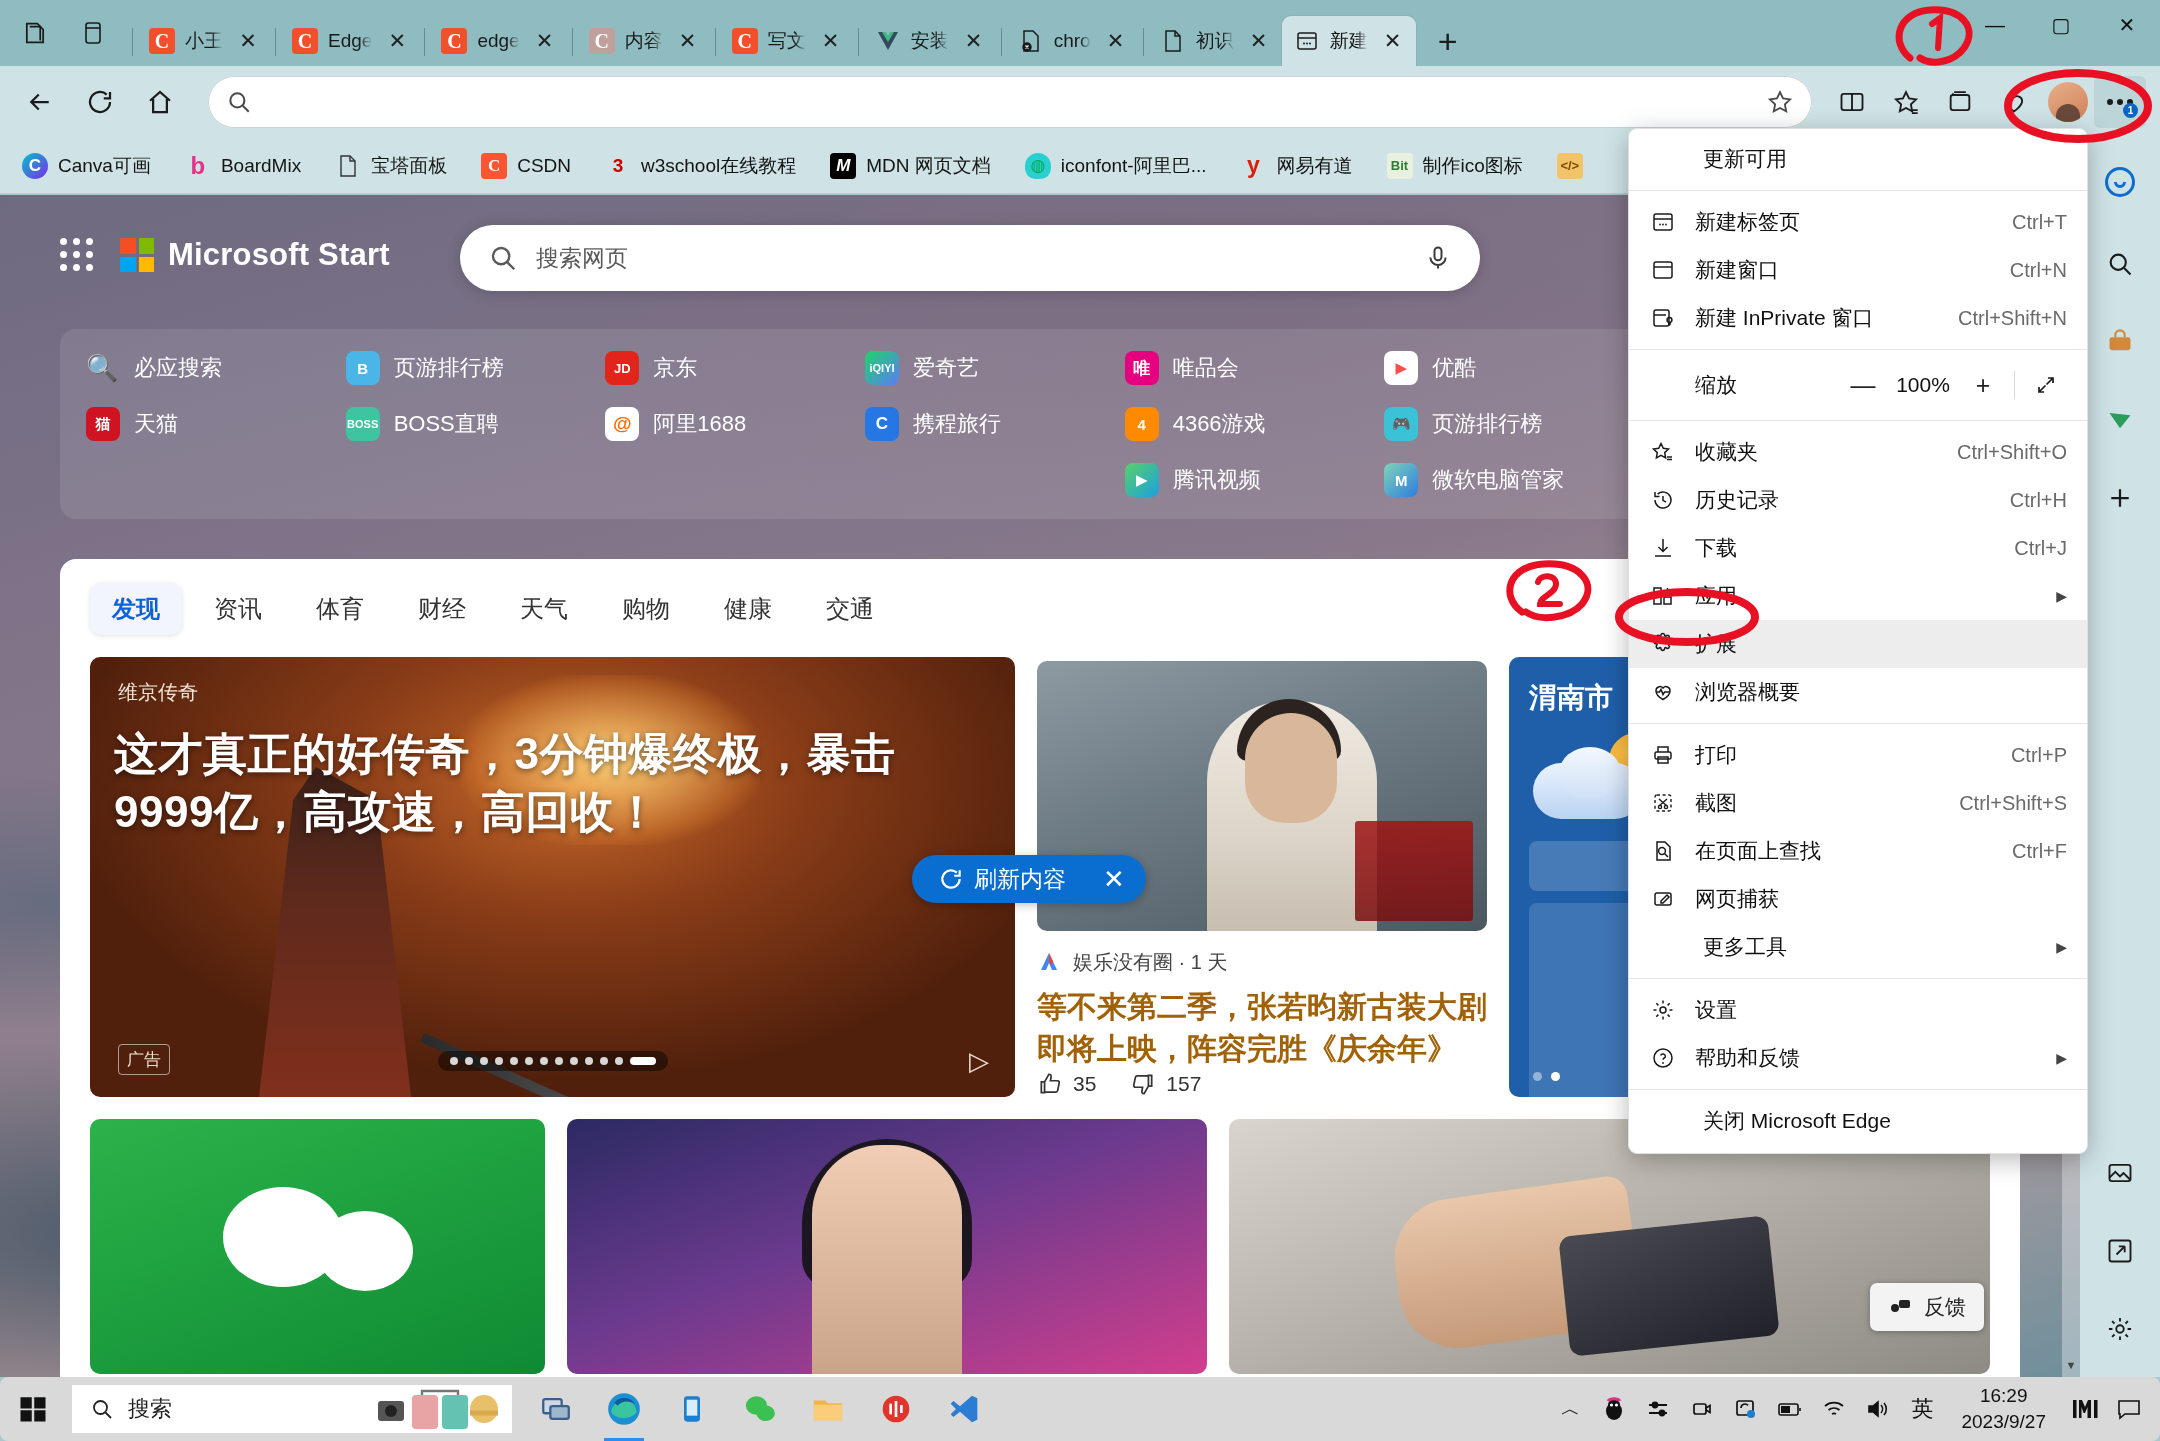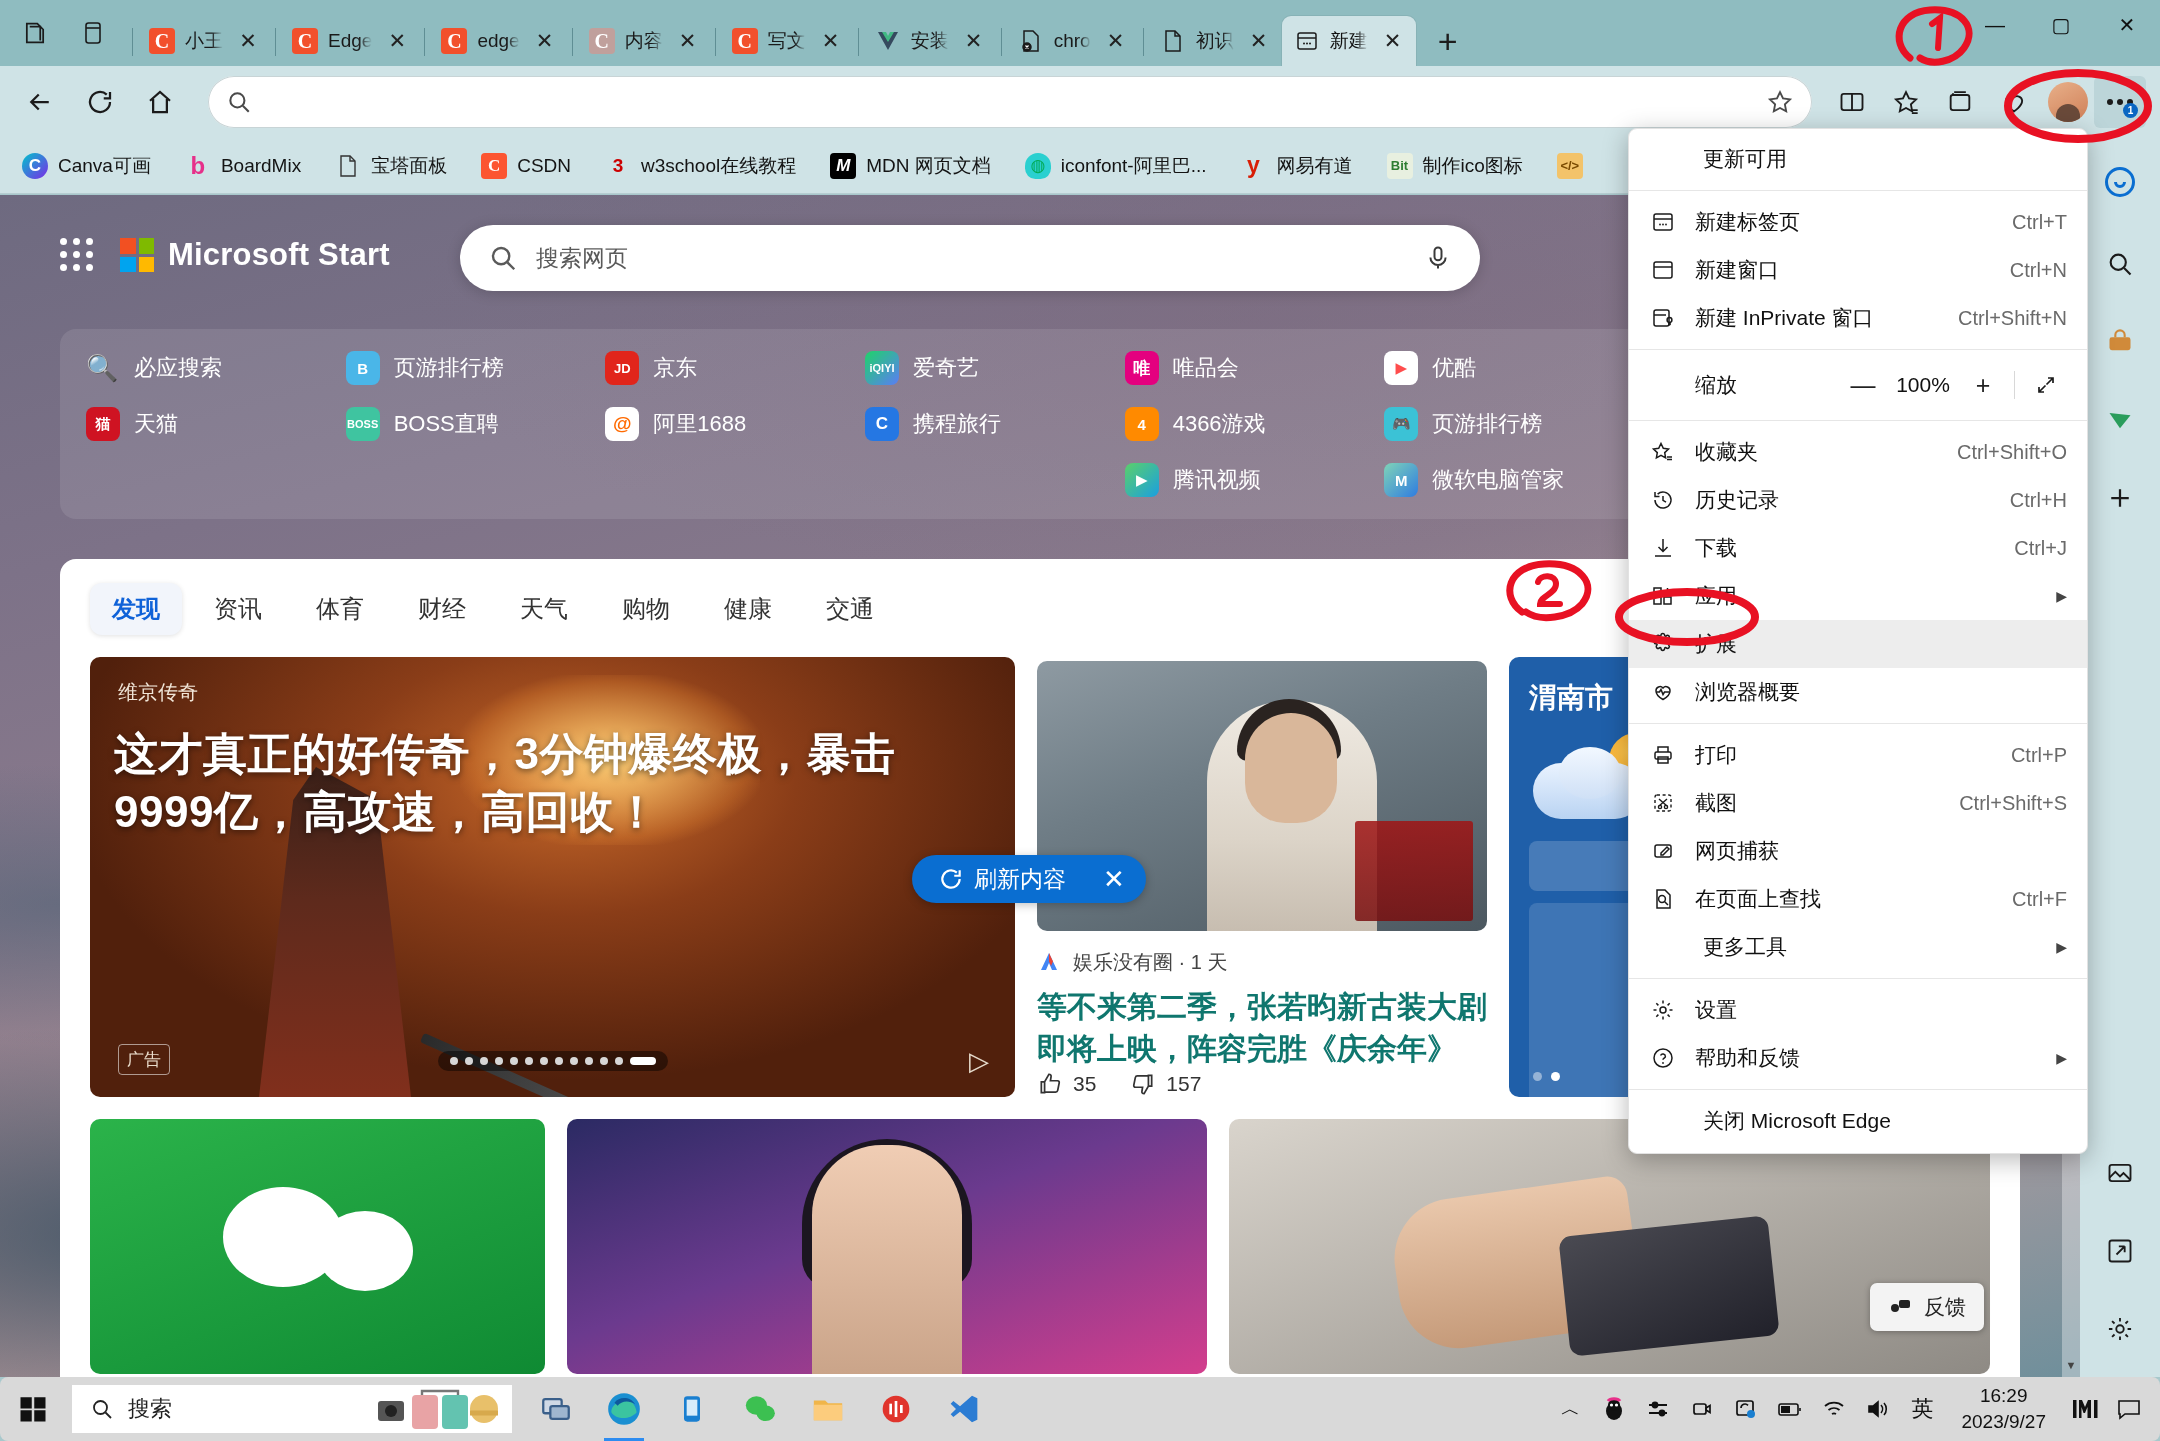--- a/index.html
+++ b/index.html
@@ -209,21 +209,21 @@
     position:absolute; right: 146px; top: 38px; width: 104px; height: 62px;
     background: #2a2320; border-radius: 52px 52px 10px 10px;
   }
   .card-news .thumb .stamp {
     position:absolute; right: 14px; bottom: 10px; width: 118px; height: 100px;
     background: linear-gradient(180deg, rgba(160,20,20,.85), rgba(120,15,15,.85));
     border-radius: 3px;
   }
   .src-line { display: flex; align-items: center; gap: 12px; margin: 18px 0 10px 0; font-size: 20px; color: #444; }
   .src-line .slogo { width: 24px; height: 24px; }
-  .news-title { font-size: 30px; line-height: 1.42; font-weight: bold; color: #0f766e; }
+  .news-title { font-size: 30px; line-height: 1.42; font-weight: bold; color: #a16207; }
   .react { display: flex; align-items: center; gap: 34px; font-size: 21px; color: #333; }
   .react span { display: flex; align-items: center; gap: 10px; }
 
   .weather {
     width: 395px; background: #1f5fa9; border-radius: 10px; padding: 22px 20px;
     color: #fff; height: 440px; position: relative; overflow: hidden;
   }
   .weather .wtop { display: flex; align-items: center; gap: 14px; font-size: 28px; font-weight: bold; }
   .weather .wbig {
     display: flex; align-items: flex-start; justify-content: space-between; margin-top: 16px;
@@ -1013,37 +1013,37 @@
             <path d="M8 8l8 7M16 8l-8 7"></path>
           </svg>
       </span>
       <span class="mlabel">截图</span>
       <span class="mkey">Ctrl+Shift+S</span>
     </div>
 
     <div class="mi">
       <span class="micon">
         <svg width="24" height="24" viewBox="0 0 24 24" fill="none" stroke="#1b1b1b" stroke-width="1.5">
-          <path d="M4 8a2 2 0 0 1 2-2h12a2 2 0 0 1 2 2v8a2 2 0 0 1-2 2H6a2 2 0 0 1-2-2z"></path>
-          <path d="M10 14l6-6 2 2-6 6h-2z"></path>
-          </svg>
-      </span>
-      <span class="mlabel">网页捕获</span>
-    </div>
-
-    <div class="mi">
-      <span class="micon">
-        <svg width="24" height="24" viewBox="0 0 24 24" fill="none" stroke="#1b1b1b" stroke-width="1.5">
           <path d="M6 3h8l5 5v13H6z"></path>
             <circle cx="11" cy="12" r="3.4"></circle>
             <path d="M13.5 14.5L17 18"></path>
           </svg>
       </span>
       <span class="mlabel">在页面上查找</span>
       <span class="mkey">Ctrl+F</span>
+    </div>
+
+    <div class="mi">
+      <span class="micon">
+        <svg width="24" height="24" viewBox="0 0 24 24" fill="none" stroke="#1b1b1b" stroke-width="1.5">
+          <path d="M4 8a2 2 0 0 1 2-2h12a2 2 0 0 1 2 2v8a2 2 0 0 1-2 2H6a2 2 0 0 1-2-2z"></path>
+          <path d="M10 14l6-6 2 2-6 6h-2z"></path>
+          </svg>
+      </span>
+      <span class="mlabel">网页捕获</span>
     </div>
 
     <div class="mi noicon">
       <span class="mlabel">更多工具</span>
       <span class="marrow">▶</span>
     </div>
 
     <div class="msep"></div>
 
     <div class="mi">

